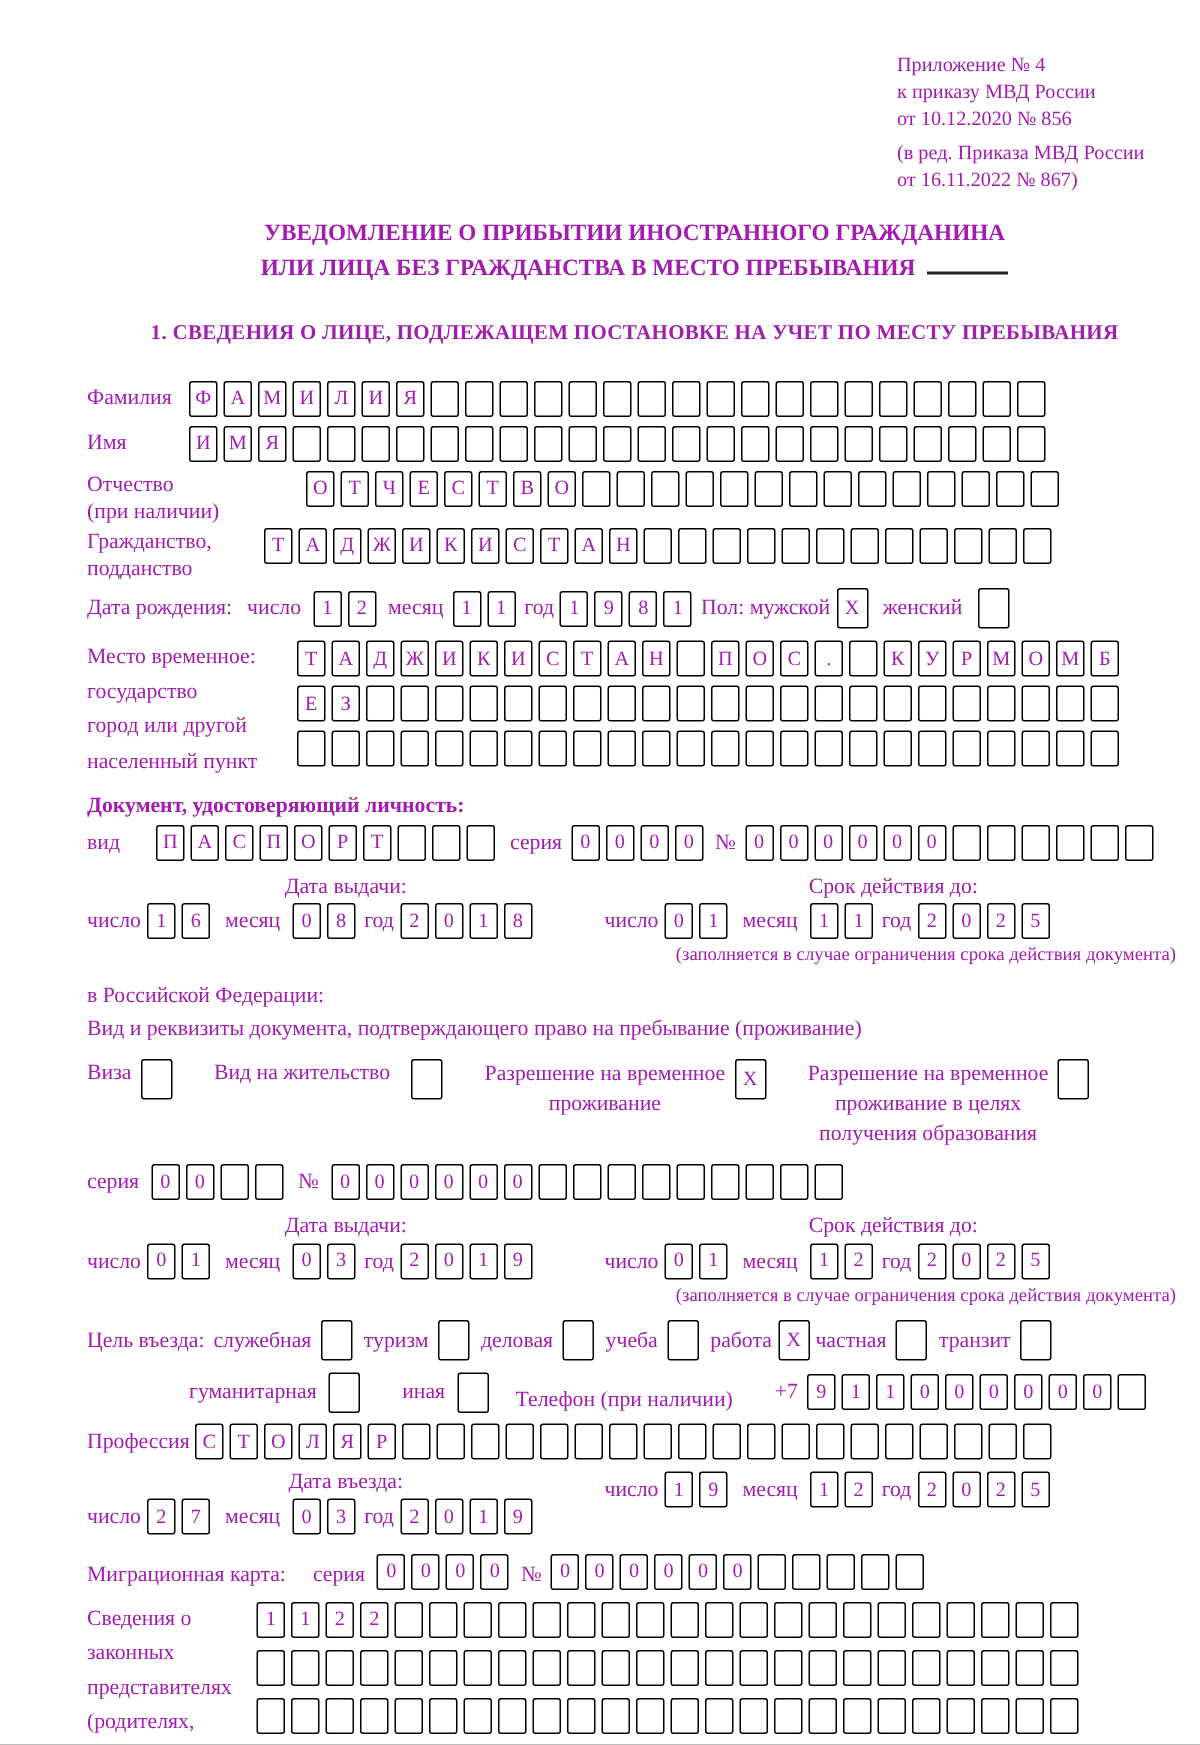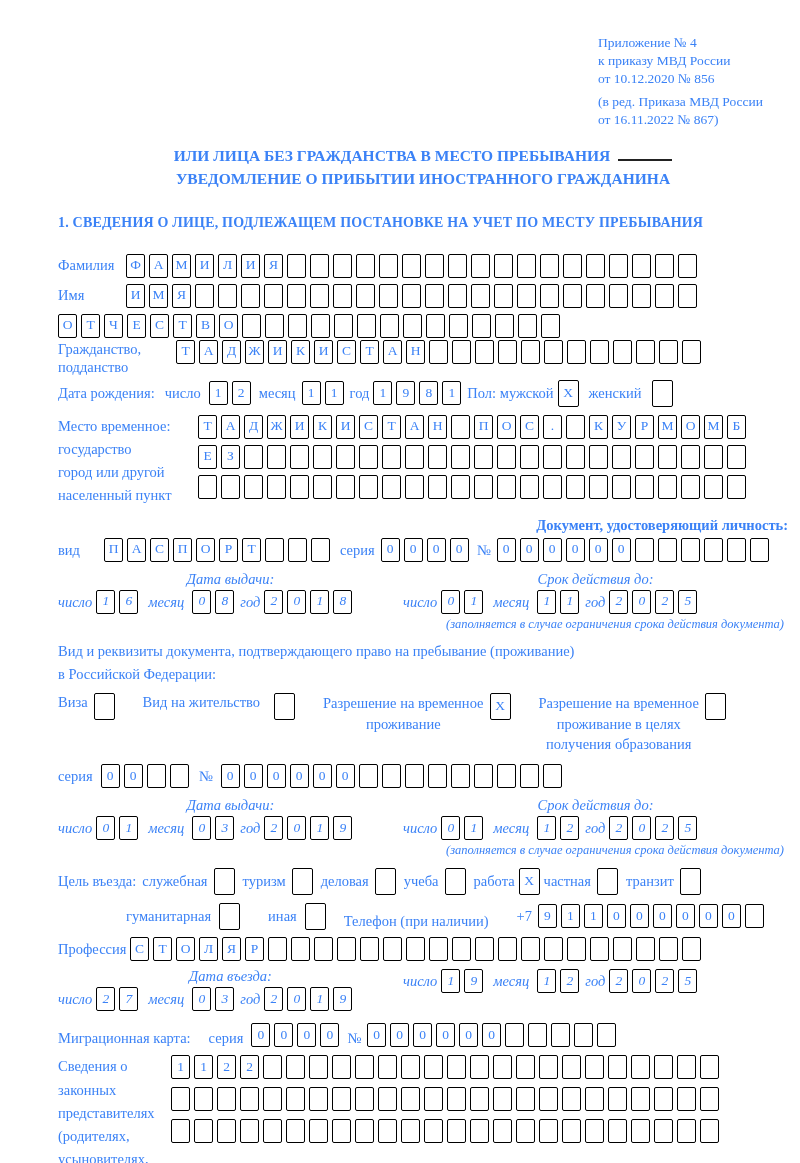--- a/index.html
+++ b/index.html
@@ -1,45 +1,45 @@
 <!DOCTYPE html>
 <html><head>
 <meta charset="utf-8">
 <style>
   html,body{margin:0;padding:0;background:#888;}
   .page{
-    width:800px;height:1163px;background:#fff;color:#3b82f6;
+    width:800px;height:1163px;background:#fff;color:#a21caf;
     font-family:"Liberation Serif","DejaVu Serif",serif;
     box-sizing:border-box;padding:34px 12px 16px 58px;
     position:relative;overflow:hidden;font-size:14.5px;line-height:1.25;
   }
   
   .hdr-right{display:flex;justify-content:flex-end;}
   .hdr-block{width:190px;text-align:left;font-size:13.5px;line-height:1.35;}
   .hdr-block .gap{height:4px;}
   .forma{ text-align:right;padding-right:28px;font-weight:bold;margin-top:16px;font-size:14.5px;letter-spacing:.5px;}
   .title{ text-align:center;font-weight:bold;font-size:15.5px;margin-top:16px;line-height:1.45;}
   .title-underline{display:inline-block;width:54px;border-bottom:2px solid #222;height:13px;margin-left:8px;}
-  .sec-heading{text-align:left;font-weight:bold;font-size:14px;margin-top:24px;letter-spacing:.2px;}
+  .sec-heading{text-align:center;font-weight:bold;font-size:14px;margin-top:24px;letter-spacing:.2px;}
   
   .cells{display:inline-flex;gap:4px;flex:none;}
   .cell{
     display:inline-flex;align-items:center;justify-content:center;
     width:17px;height:22px;border:1.5px solid #000;border-radius:2px;
     font-size:13.5px;flex:none;background:#fff;
   }
   .cb .cell{width:19px;height:25px;}
   .r{display:flex;align-items:center;margin-top:6px;}
   .rt{align-items:flex-start;}
   .lbl{flex:none;}
   .w68{width:68px;} .w146{width:146px;} .w118{width:118px;} .w140{width:140px;} .w105{width:105px;}
   .ml4{margin-left:4px;} .ml6{margin-left:6px;} .ml8{margin-left:8px;} .ml10{margin-left:10px;} .ml14{margin-left:28px;font-family:Liberation Serif, serif;} .ml18{margin-left:18px;margin-top:10px;}
   .stack{display:flex;flex-direction:column;gap:6px;}
-  .doc-heading{text-align:right;font-weight:bold;margin-top:8px;font-size:14.5px;}
-  .two-col{display:flex;margin-top:8px;font-style:italic;}
+  .doc-heading{text-align:left;font-weight:bold;margin-top:8px;font-size:14.5px;}
+  .two-col{display:flex;margin-top:8px;}
   .col-l{width:345px;} .col-r{flex:1;}
   .col-head{text-align:center;margin-bottom:2px;}
   .dgroup{display:flex;align-items:center;margin-top:2px;}
   .note-right{text-align:right;font-size:12.5px;margin-top:3px;padding-right:4px;}
   .intro{margin-top:8px;line-height:1.55;}
   .opt{display:flex;align-items:flex-start;}
   .opt .cell{margin-left:6px;}
   .opt-multi{text-align:center;line-height:1.4;}
   .opts-row{display:flex;align-items:flex-start;margin-top:8px;}
 </style>
@@ -54,24 +54,24 @@
       <div>к приказу МВД России</div>
       <div>от 10.12.2020 № 856</div>
       <div class="gap"></div>
       <div>(в ред. Приказа МВД России</div>
       <div>от 16.11.2022 № 867)</div>
     </div>
   </div>
 
 
   <div class="title">
+    <div>УВЕДОМЛЕНИЕ О ПРИБЫТИИ ИНОСТРАННОГО ГРАЖДАНИНА</div>
     <div>
       <span>ИЛИ ЛИЦА БЕЗ ГРАЖДАНСТВА В МЕСТО ПРЕБЫВАНИЯ</span><span class="title-underline"></span>
     </div>
-    <div>УВЕДОМЛЕНИЕ О ПРИБЫТИИ ИНОСТРАННОГО ГРАЖДАНИНА</div>
   </div>
 
   <div class="sec-heading">1. СВЕДЕНИЯ О ЛИЦЕ, ПОДЛЕЖАЩЕМ ПОСТАНОВКЕ НА УЧЕТ ПО МЕСТУ ПРЕБЫВАНИЯ</div>
 
   <div class="r" style="margin-top:22px;">
     <span class="lbl w68">Фамилия</span>
     <span class="cells">
         <span class="cell">Ф</span>
         <span class="cell">А</span>
         <span class="cell">М</span>
@@ -125,20 +125,24 @@
         <span class="cell"></span>
         <span class="cell"></span>
         <span class="cell"></span>
         <span class="cell"></span>
         <span class="cell"></span>
         <span class="cell"></span>
       </span>
   </div>
 
   <div class="r rt">
+    <span class="lbl w146">
+      <span>Отчество</span><br>
+      <span>(при наличии)</span>
+    </span>
     <span class="cells">
         <span class="cell">О</span>
         <span class="cell">Т</span>
         <span class="cell">Ч</span>
         <span class="cell">Е</span>
         <span class="cell">С</span>
         <span class="cell">Т</span>
         <span class="cell">В</span>
         <span class="cell">О</span>
         <span class="cell"></span>
@@ -390,22 +394,22 @@
             <span class="cell">0</span>
             <span class="cell">2</span>
             <span class="cell">5</span>
           </span>
       </div>
       <div class="note-right">(заполняется в случае ограничения срока действия документа)</div>
     </div>
   </div>
 
   <div class="intro">
+    <div>в Российской Федерации:</div>
     <div>Вид и реквизиты документа, подтверждающего право на пребывание (проживание)</div>
-    <div>в Российской Федерации:</div>
   </div>
 
   <div class="opts-row">
     <span class="opt">
       <span>Виза</span>
       <span class="cells cb">
           <span class="cell"></span>
         </span>
     </span>
     <span class="opt ml14">

